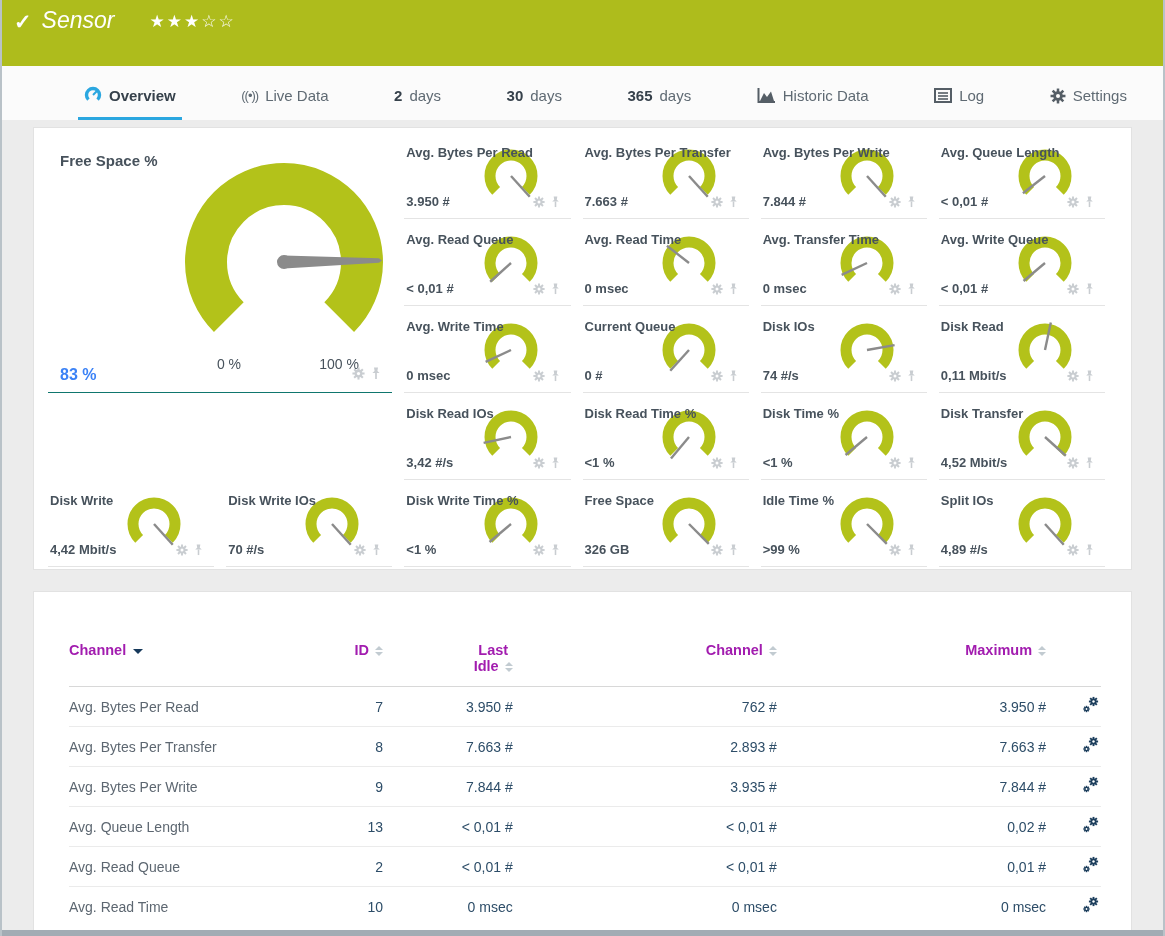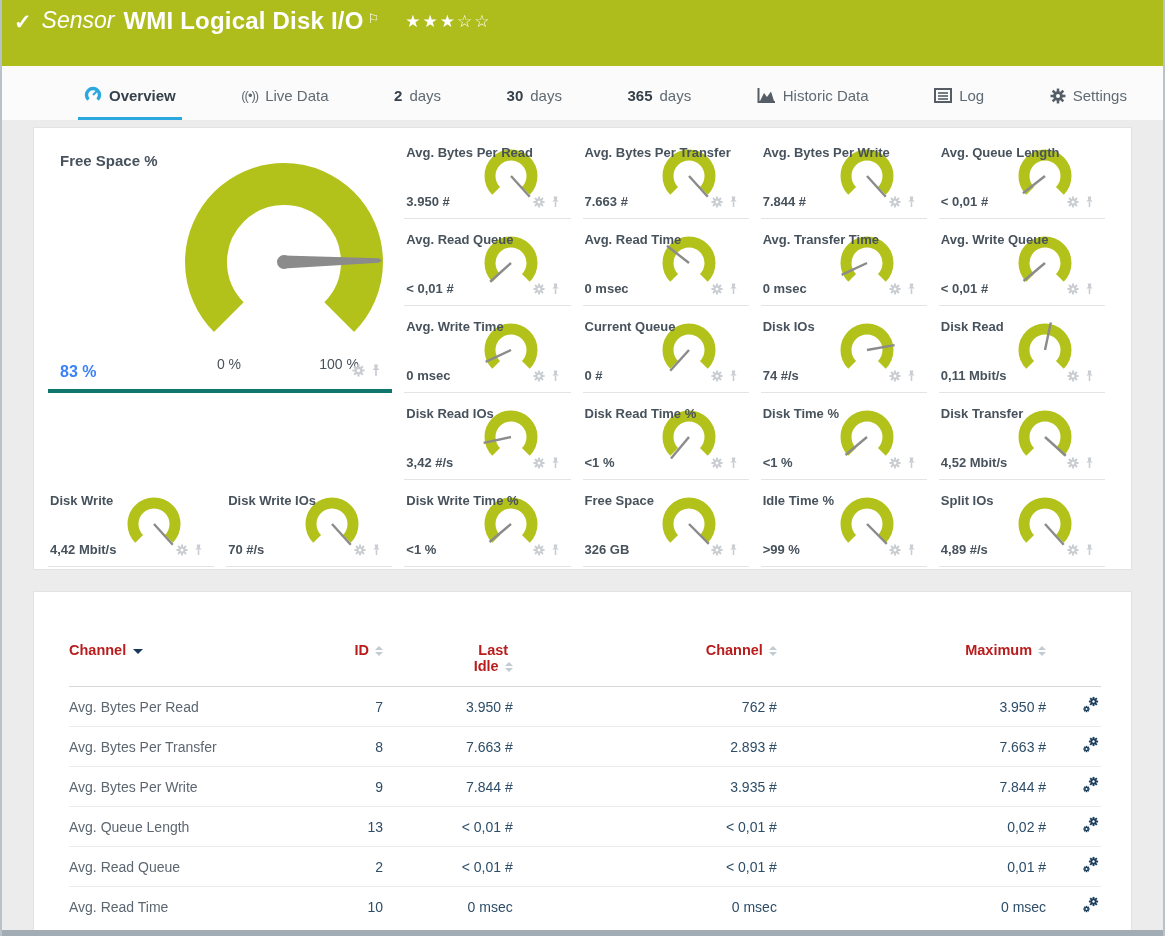--- a/index.html
+++ b/index.html
@@ -40,33 +40,33 @@
   .gcell { position:relative; border-bottom:1px solid #e4e4e4; margin-right:12px; }
   .gspacer { grid-column:span 2; margin-right:12px; }
   .gtitle { position:absolute; top:13px; left:2px; font-size:13px; font-weight:bold;
             color:#47525c; white-space:nowrap; z-index:2; }
   .gvalue { position:absolute; bottom:9px; left:2px; font-size:13px; font-weight:bold; color:#47525c; }
   .gsvg { position:absolute; top:14px; right:30px; }
   .gicons { position:absolute; bottom:6px; right:10px; display:flex; gap:5px; align-items:center; }
 
   
   .bigcell { grid-column:1 / 3; grid-row:1 / 4; position:relative;
-             border-bottom:4px solid #0f766e; margin-right:12px; }
+             border-bottom:1px solid #0f766e; margin-right:12px; }
   .bigtitle { position:absolute; top:20px; left:12px; font-size:15px; font-weight:bold; color:#47525c; }
   .bigsvg { position:absolute; top:30px; left:121px; }
   .biglabel { position:absolute; top:224px; font-size:14px; color:#47525c; width:70px; text-align:center; }
   .biglabel.l0 { left:146px; }
   .biglabel.l100 { left:256px; }
   .bigvalue { position:absolute; bottom:8px; left:12px; font-size:16px; font-weight:bold; color:#3b82f6; }
   .bigicons { position:absolute; bottom:8px; right:10px; display:flex; gap:5px; align-items:center; }
 
   
   .tablepanel { padding:46px 30px 0 35px; min-height:340px; }
   table { width:100%; border-collapse:collapse; }
-  th { font-size:14.5px; font-weight:bold; color:#b91c1c; padding:4px 0 14px 0;
+  th { font-size:14.5px; font-weight:bold; color:#a21caf; padding:4px 0 14px 0;
        vertical-align:top; text-align:right; cursor:pointer; }
   th.ch { text-align:left; }
   th .two { display:inline-block; text-align:center; }
   td { font-size:14px; padding:0; height:40px; border-top:1px solid #ebebeb; }
   tr.hrow th { border-bottom:1px solid #d8d8d8; padding-bottom:12px; }
   tr.hrow th { border-top:none; }
   td.ch { color:#5d6771; text-align:left; }
   td.num { color:#2d4d68; text-align:right; }
   td.gear { text-align:right; width:55px; }
   .caret { display:inline-block; width:0; height:0; border-left:5px solid transparent;
@@ -83,23 +83,20 @@
 </style>
 </head>
 <body>
 
 <div class="frame">
 
   <div class="hdr">
     <div class="hdr-line1">
       <span class="hdr-check">✓</span>
       <span class="hdr-kind">Sensor</span>
-      <span>
-        <span class="hdr-title">WMI Logical Disk I/O</span><span class="hdr-flag">⚐</span>
-      </span>
       <span class="hdr-stars">★★★☆☆</span>
     </div>
   </div>
 
   <div class="tabbar">
     <div class="tab active">
       <span class="ic">
         <svg width="18" height="18" viewBox="0 0 18 18">
           <path d="M4.4 13.6 A6.5 6.5 0 1 1 13.6 13.6" fill="none" stroke="#2ba7e0" stroke-width="3.4"></path>
           <line x1="9" y1="9" x2="13.2" y2="4.8" stroke="#2ba7e0" stroke-width="2"></line>

